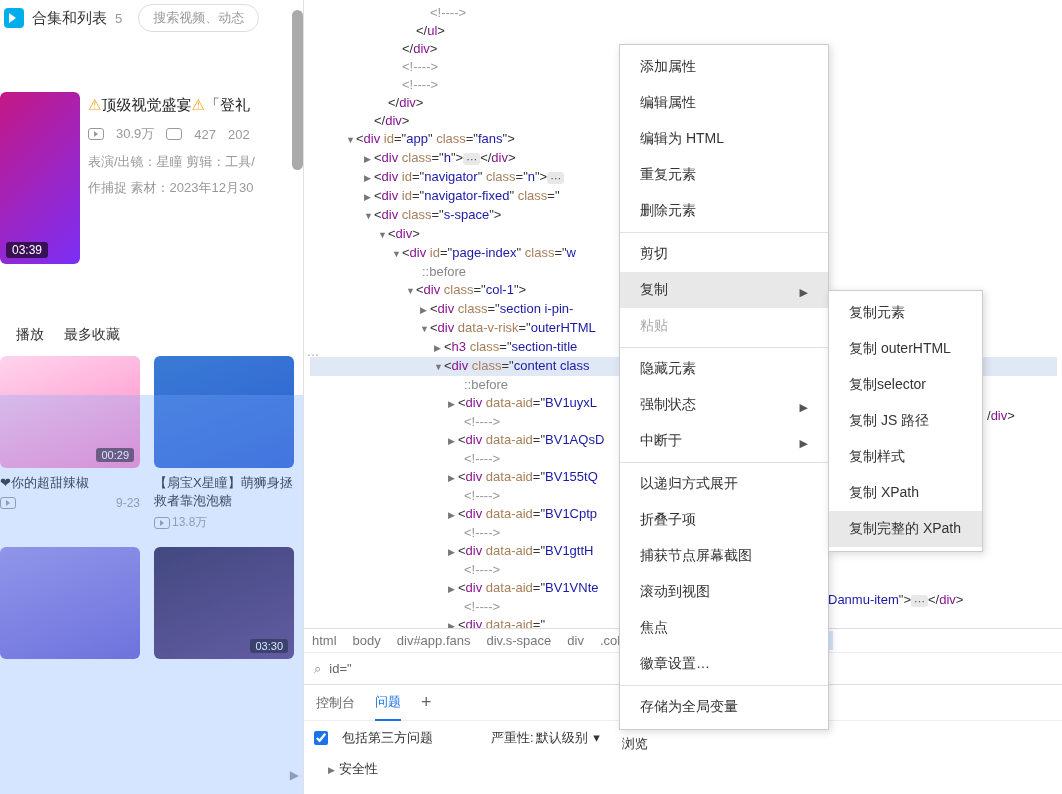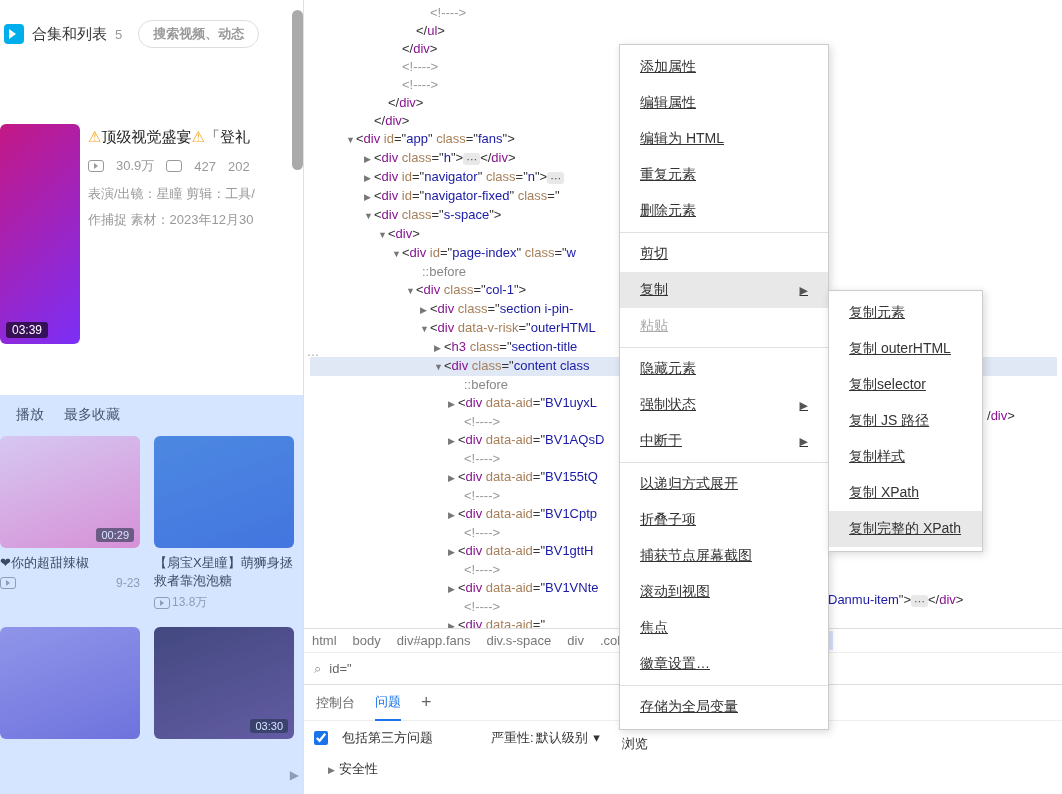--- a/index.html
+++ b/index.html
@@ -1,26 +1,26 @@
 <!DOCTYPE html>
 <html><head>
 <meta charset="utf-8">
 <style>
 * { margin: 0; padding: 0; box-sizing: border-box; font-family: "Microsoft YaHei", Arial, sans-serif; }
 body { background: #fff; width: 1062px; height: 794px; overflow: hidden; position: relative; }
 .left-panel { position: absolute; left: 0; top: 0; width: 303px; height: 794px; background: #fff; overflow: hidden; }
 .blue-overlay { position: absolute; left: 0; top: 395px; width: 303px; height: 400px; background: rgba(120, 170, 255, 0.3); z-index: 10; pointer-events: none; }
-.header-row { display: flex; align-items: center; padding: 20px 0; gap: 8px; }
+.header-row { display: flex; align-items: center; padding: 4px 0; gap: 8px; }
 .logo-icon { width: 20px; height: 20px; background: #00aeec; border-radius: 4px; position: relative; margin-left: 4px; }
 .logo-icon::after { content: ""; position: absolute; left: 5px; top: 5px; border-left: 7px solid #fff; border-top: 5px solid transparent; border-bottom: 5px solid transparent; }
 .header-title { font-size: 15px; color: #333; }
 .header-count { color: #999; font-size: 13px; }
-.search-box { border: 1px solid #ddd; border-radius: 18px; padding: 4px 14px; color: #999; font-size: 13px; margin-left: 8px; font-weight: bold; }
+.search-box { border: 1px solid #ddd; border-radius: 18px; padding: 4px 14px; color: #999; font-size: 13px; margin-left: 8px; }
 .video-item { display: flex; gap: 8px; padding: 6px 0; }
-.thumb { position: relative; width: 80px; height: 220px; border-radius: 6px; overflow: hidden; flex-shrink: 0; }
+.thumb { position: relative; width: 80px; height: 172px; border-radius: 6px; overflow: hidden; flex-shrink: 0; }
 .thumb-1 { background: linear-gradient(135deg, #c41884, #7b2ff7); }
 .duration { position: absolute; left: 6px; bottom: 6px; background: rgba(0,0,0,0.6); color: #fff; font-size: 12px; padding: 1px 6px; border-radius: 3px; }
 .video-meta { flex: 1; padding-top: 4px; overflow: hidden; }
 .vtitle { font-size: 15px; color: #222; margin-bottom: 10px; white-space: nowrap; overflow: hidden; text-overflow: ellipsis; }
 .warn { color: #f5a623; }
 .stats { display: flex; gap: 12px; color: #999; font-size: 13px; margin-bottom: 10px; align-items: center; }
 .stat-icon { border: 1.5px solid #999; border-radius: 3px; width: 16px; height: 12px; display: inline-flex; align-items: center; justify-content: center; }
 .stat-icon::after { content: ""; border-left: 4px solid #999; border-top: 3px solid transparent; border-bottom: 3px solid transparent; }
 .comment-icon { border: 1.5px solid #999; border-radius: 3px; width: 16px; height: 12px; display: inline-flex; align-items: center; justify-content: center; font-size: 8px; color: #999; }
 .desc-line { color: #999; font-size: 13px; margin-bottom: 8px; white-space: nowrap; overflow: hidden; text-overflow: ellipsis; }
@@ -62,21 +62,21 @@
 .tab-dt { color: #666; cursor: pointer; padding: 8px 0; }
 .tab-dt.active { color: #1a73e8; border-bottom: 2px solid #1a73e8; }
 .plus-tab { color: #666; font-size: 18px; }
 .filter-bar { border-top: 1px solid #eee; height: 34px; display: flex; align-items: center; padding: 0 10px; gap: 14px; font-family: "Microsoft YaHei"; font-size: 13px; color: #333; }
 .checkbox { width: 14px; height: 14px; accent-color: #1a73e8; }
 .dropdown-label { display: flex; align-items: center; gap: 2px; cursor: pointer; margin-left: 44px; }
 .security-row { padding: 6px 24px; font-family: "Microsoft YaHei"; font-size: 13px; color: #333; }
 .sec-caret::before { content: "▶"; font-size: 9px; color: #777; margin-right: 4px; }
 
 .context-menu { position: absolute; top: 44px; left: 619px; width: 210px; background: #fff; border: 1px solid #ccc; box-shadow: 2px 2px 8px rgba(0,0,0,0.15); font-family: "Microsoft YaHei"; font-size: 14px; z-index: 100; padding: 4px 0; }
-.menu-item { padding: 9px 20px; color: #333; cursor: pointer; display: flex; justify-content: space-between; align-items: center; text-decoration: underline; }
+.menu-item { padding: 9px 20px; color: #333; cursor: pointer; display: flex; justify-content: space-between; align-items: flex-end; }
 .menu-item.hover { background: #e8e8e8; }
 .menu-item.disabled { color: #aaa; }
 .menu-sep { height: 1px; background: #e0e0e0; margin: 3px 0; }
 .submenu-arrow { font-size: 11px; color: #555; }
 .submenu { position: absolute; top: 290px; left: 828px; width: 155px; background: #fff; border: 1px solid #ccc; box-shadow: 2px 2px 8px rgba(0,0,0,0.15); font-family: "Microsoft YaHei"; font-size: 14px; z-index: 101; padding: 4px 0; }
 .floating-line { position: absolute; font-family: Consolas, monospace; font-size: 13px; color: #333; white-space: nowrap; }
 </style>
 </head>
 <body>
 

